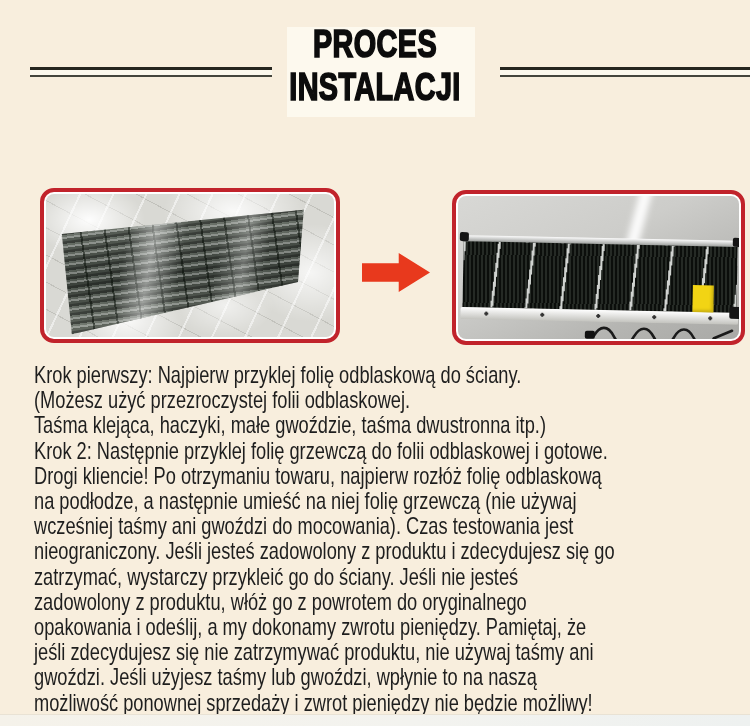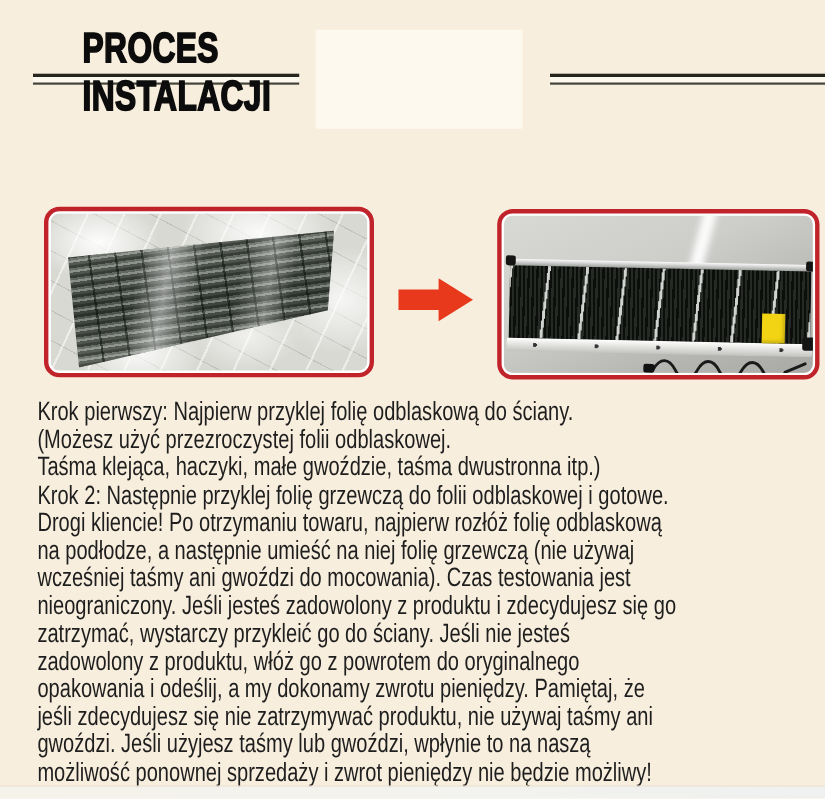--- a/index.html
+++ b/index.html
@@ -17,21 +17,21 @@
     background:#fdf9ee;
   }
   .rule{position:absolute;top:67px;}
   .rule-left{left:30px;width:242px;}
   .rule-right{left:500px;width:250px;}
   .rule .r1{height:3px;background:#26261f;}
   .rule .rgap{height:5px;background:#fcf8ed;}
   .rule .r2{height:2px;background:#45453c;}
   .title{
     position:absolute;left:0;top:22px;width:750px;
-    color:#0c0c0c;
+    text-align:center;color:#0c0c0c;
     font-weight:bold;font-size:36px;line-height:43px;
     -webkit-text-stroke:1.6px #0c0c0c;
     letter-spacing:.5px;
   }
   .title .tline{transform:scale(.8,1.06);}
 
   
   .photo{
     position:absolute;
     border:4px solid #c1232b;border-radius:14px;

